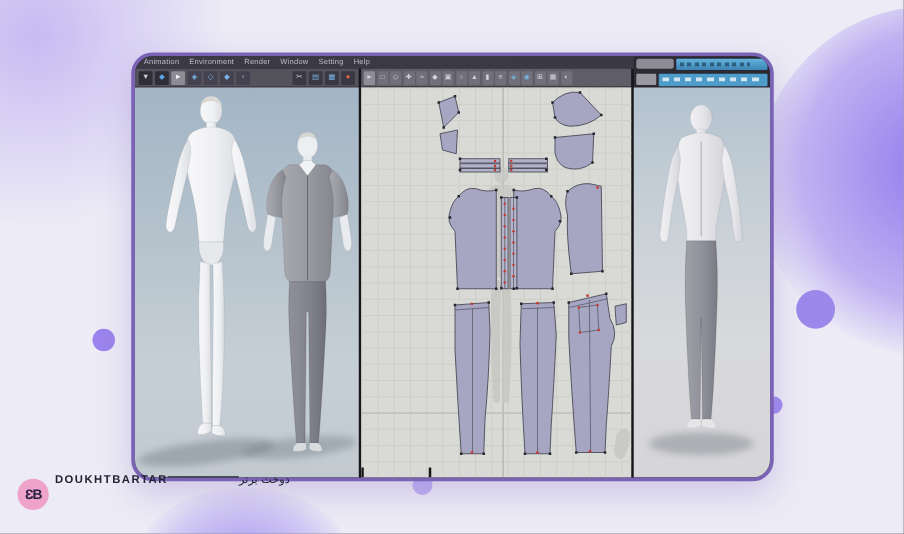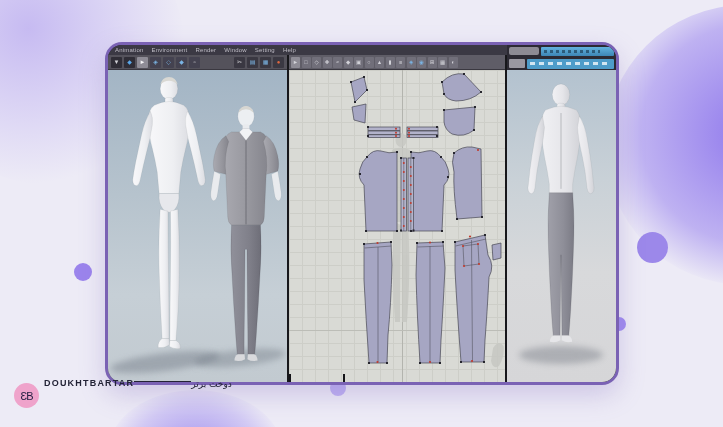--- a/index.html
+++ b/index.html
@@ -72,21 +72,21 @@
   .viewport-right { flex:1; position:relative; overflow:hidden;
     background:linear-gradient(#b3c2cf 0%, #c9d1d7 35%, #d8d9db 65%, #d6d6d8 100%); }
 
   .fig { position:absolute; }
   .shadow-blob { position:absolute; border-radius:50%; filter:blur(3px); }
 
   
   .logo { position:absolute; left:14px; top:379px; z-index:3; display:flex; align-items:flex-start; gap:5px; }
   .logo-mark { width:25px; height:25px; border-radius:50%; background:#efa3cb; margin-top:4px;
     display:flex; align-items:center; justify-content:center; }
-  .logo-mark span { font-size:11px; font-weight:normal; color:#262043; letter-spacing:-1px; }
+  .logo-mark span { font-size:11px; font-weight:bold; color:#262043; letter-spacing:-1px; }
   .logo-text { display:flex; flex-direction:row; }
   .logo-en { font-size:9px; line-height:8.5px; font-weight:bold; letter-spacing:1.2px; color:#232336; }
   .logo-rule { width:57px; border-top:1.6px solid #232336; margin:1.5px 0 1px 0; }
   .logo-fa { font-size:9px; line-height:10px; color:#232336; font-family:"DejaVu Sans", sans-serif; direction:rtl; text-align:left; }
 </style>
 </head>
 <body>
 
 <div class="blob blob-tl"></div>
 <div class="blob blob-tr"></div>

